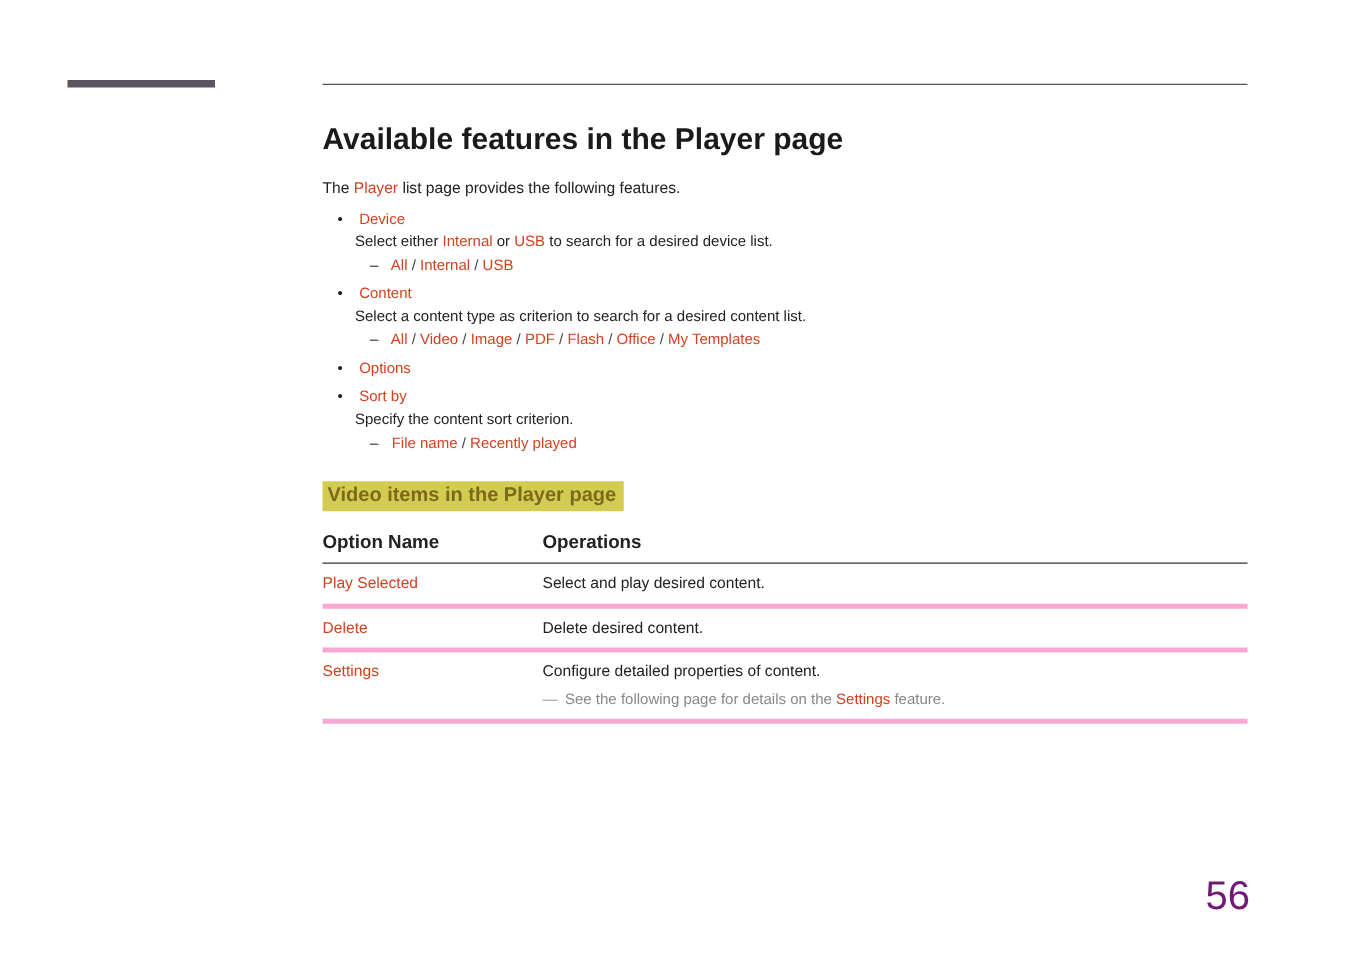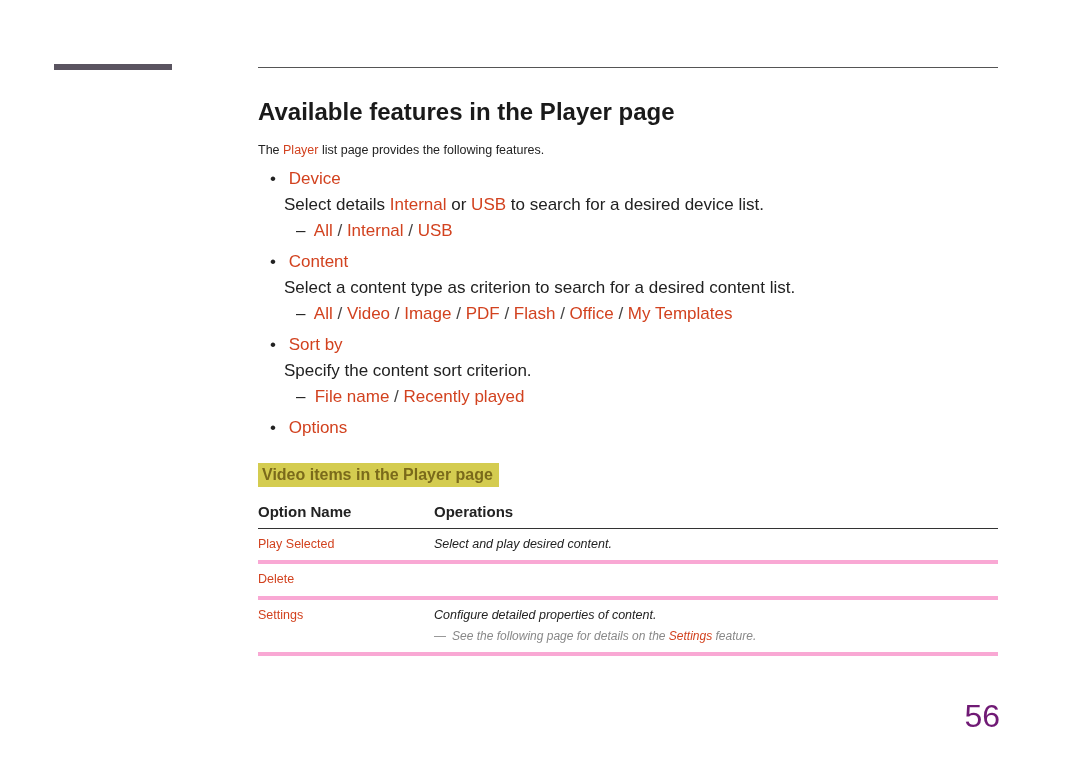--- a/index.html
+++ b/index.html
@@ -44,21 +44,21 @@
     font-size: 12.5px;
     margin-bottom: 6px;
     line-height: 1.4;
   }
   .hl { color: #d2421f; }
   .features { margin-left: 12px; }
   ul.outer { list-style: none; }
   ul.outer > li {
     margin-bottom: 4px;
     line-height: 1.55;
-    font-size: 17px;
+    font-size: 12px;
   }
   ul.outer > li::before {
     content: "•";
     display: inline-block;
     width: 14px;
     color: #222;
   }
   ul.inner { list-style: none; margin-left: 26px; }
   ul.inner > li::before {
     content: "–";
@@ -87,21 +87,21 @@
   .th1 { width: 176px; font-size: 15px; font-weight: 600; }
   .th2 { font-size: 15px; font-weight: 600; }
   .tbl-row {
     display: flex;
     border-bottom: 4px solid #f9a8d4;
     padding: 7px 0;
     font-size: 12.5px;
     line-height: 1.4;
   }
   .td1 { width: 176px; color: #d2421f; }
-  .td2 { flex: 1; font-style: italic; }
+  .td2 { flex: 1; }
   .note {
     margin-top: 4px;
     color: #888;
     font-size: 12px;
   }
   .note-dash {
     font-family: "Arial", sans-serif;
     margin-right: 6px;
     color: #999;
   }
@@ -125,68 +125,69 @@
   <h1>Available features in the Player page</h1>
   <p class="intro">
     <span>The </span><span class="hl">Player</span><span> list page provides the following features.</span>
   </p>
 
   <div class="features">
     <ul class="outer">
       <li>
         <span class="hl">Device</span>
         <span class="desc">
-          <span>Select details </span><span class="hl">Internal</span><span> or </span><span class="hl">USB</span><span> to search for a desired device list.</span>
+          <span>Select either </span><span class="hl">Internal</span><span> or </span><span class="hl">USB</span><span> to search for a desired device list.</span>
         </span>
         <ul class="inner">
           <li>
             <span class="hl">All</span><span class="sep"> / </span><span class="hl">Internal</span><span class="sep"> / </span><span class="hl">USB</span>
           </li>
         </ul>
       </li>
 
       <li>
         <span class="hl">Content</span>
         <span class="desc">Select a content type as criterion to search for a desired content list.</span>
         <ul class="inner">
           <li>
             <span class="hl">All</span><span class="sep"> / </span><span class="hl">Video</span><span class="sep"> / </span><span class="hl">Image</span><span class="sep"> / </span><span class="hl">PDF</span><span class="sep"> / </span><span class="hl">Flash</span><span class="sep"> / </span><span class="hl">Office</span><span class="sep"> / </span><span class="hl">My Templates</span>
           </li>
         </ul>
       </li>
 
       <li>
+        <span class="hl">Options</span>
+      </li>
+
+      <li>
         <span class="hl">Sort by</span>
         <span class="desc">Specify the content sort criterion.</span>
         <ul class="inner">
           <li>
             <span class="hl">File name</span><span class="sep"> / </span><span class="hl">Recently played</span>
           </li>
         </ul>
-      </li>
-
-      <li>
-        <span class="hl">Options</span>
       </li>
     </ul>
   </div>
 
   <h2>Video items in the Player page</h2>
 
   <div class="tbl-wrap">
     <div class="tbl-head">
       <div class="th1">Option Name</div>
       <div class="th2">Operations</div>
     </div>
     <div class="tbl-row">
       <div class="td1">Play Selected</div>
       <div class="td2">Select and play desired content.</div>
     </div>
     <div class="tbl-row">
       <div class="td1">Delete</div>
+      <div class="td2">Delete desired content.</div>
     </div>
     <div class="tbl-row">
       <div class="td1">Settings</div>
       <div class="td2">
         <span>Configure detailed properties of content.</span>
         <div class="note">
           <span class="note-dash">―</span><span>See the following page for details on the </span><span class="hl2">Settings</span><span> feature.</span>
         </div>
       </div>
     </div>

